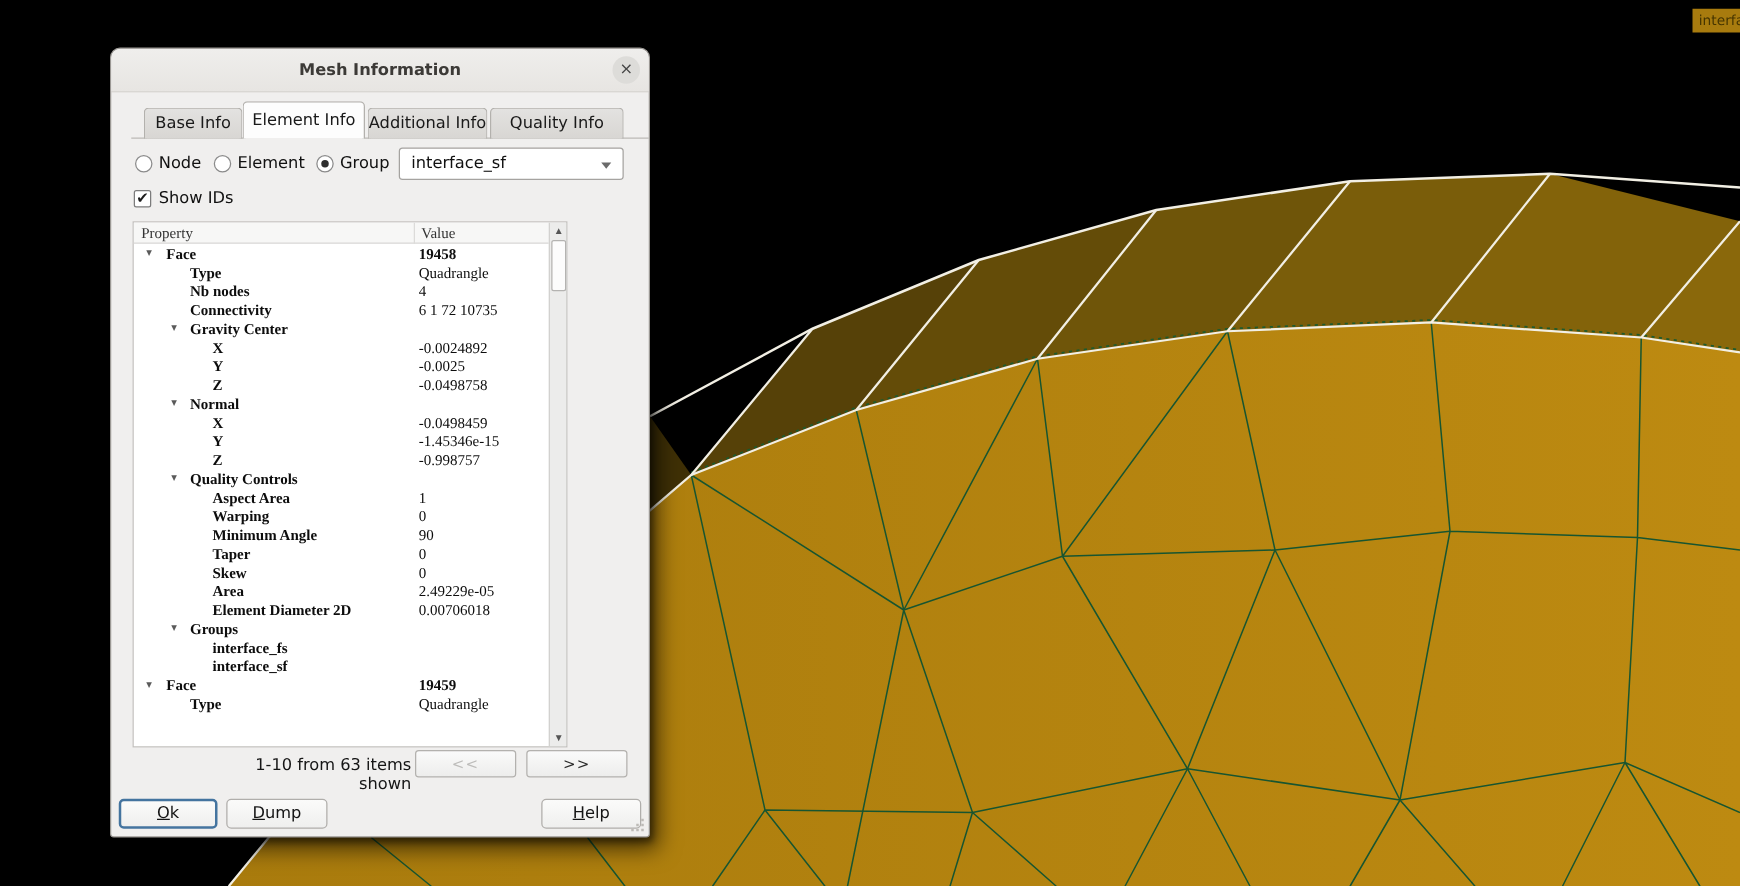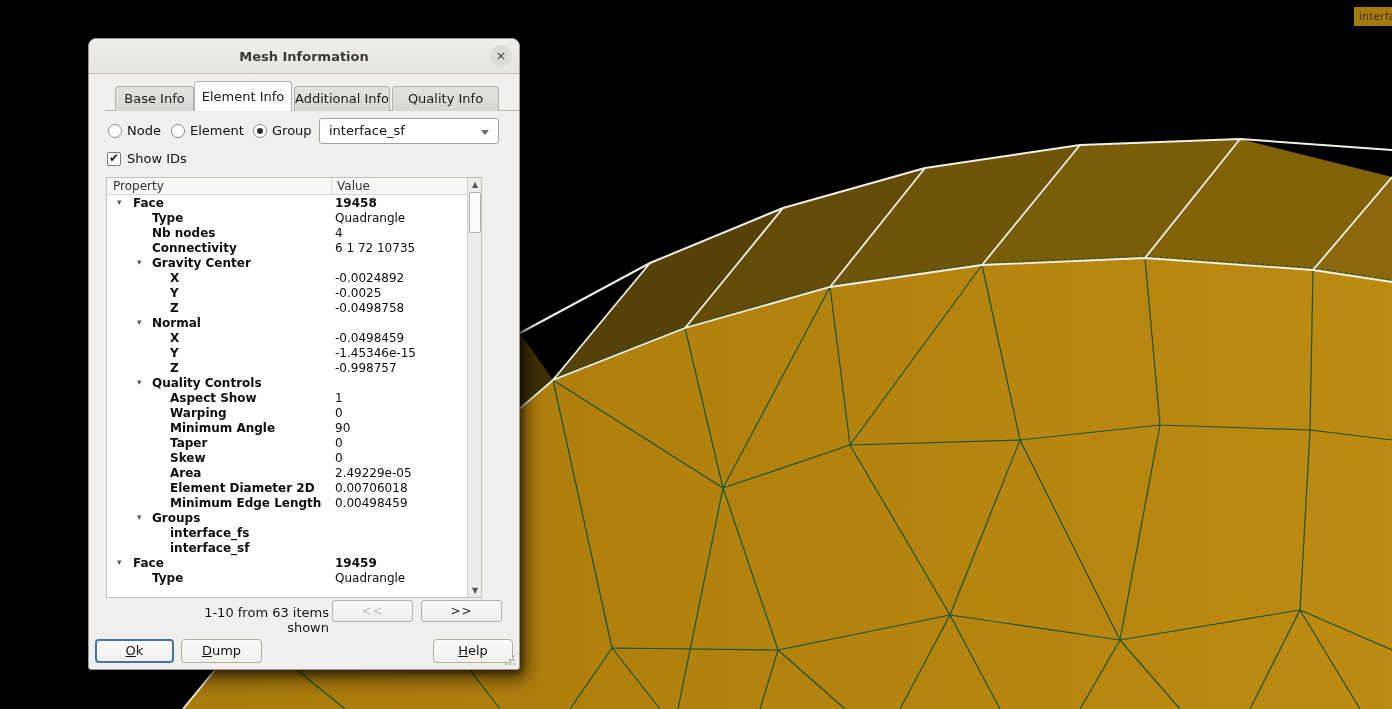--- a/index.html
+++ b/index.html
@@ -53,22 +53,22 @@
                  border-top:5px solid #6b6b6b; }
 
   
   .check-row { position:absolute; left:18px; top:112px; height:16px; }
   .checkbox { position:absolute; left:0; top:1px; width:14px; height:14px; background:#fff;
               border:1px solid #7c7c7c; border-radius:2px; cursor:pointer; }
   .checkbox .mark { position:absolute; left:1px; top:-2px; font-size:12px; color:#1c1c1c; }
   .check-label { position:absolute; left:20px; top:0; font-size:13px; color:#111; white-space:nowrap; }
 
   
-  .table { position:absolute; left:17px; top:138px; width:376px; height:421px; background:#fff;
-           border:1px solid #c2c0bd; overflow:hidden; }
+  .table { position:absolute; left:17px; top:138px; width:348px; height:421px; background:#fff;
+           border:1px solid #c2c0bd; overflow:hidden;font-family:Liberation Serif, serif; }
   .thead { position:absolute; left:0; top:0; right:14px; height:17px; background:#f7f7f6;
            border-bottom:1px solid #d9d8d6; font-size:12px; color:#333; }
   .th-prop { position:absolute; left:6px; top:1px; }
   .th-val { position:absolute; left:230px; top:1px; }
   .col-sep { position:absolute; left:224px; top:0; width:1px; height:17px; background:#dcdbd9; }
   .rows { position:absolute; left:0; top:18px; right:14px; bottom:0; overflow:hidden; }
   .row { position:relative; height:15px; font-size:12px; color:#0d0d0d; white-space:nowrap; }
   .tri { position:absolute; top:1px; font-size:9px; color:#5a5a5a; }
   .prop { position:absolute; top:0; font-weight:bold; }
   .val { position:absolute; left:228px; top:0; font-weight:normal; }
@@ -242,21 +242,21 @@
           </div>
           <div class="row">
             <span class="prop" style="left: 63px;">Z</span>
             <span class="val">-0.998757</span>
           </div>
           <div class="row">
             <span class="tri" style="left: 30px;">▾</span>
             <span class="prop" style="left: 45px;">Quality Controls</span>
           </div>
           <div class="row">
-            <span class="prop" style="left: 63px;">Aspect Show</span>
+            <span class="prop" style="left: 63px;">Aspect Area</span>
             <span class="val">1</span>
           </div>
           <div class="row">
             <span class="prop" style="left: 63px;">Warping</span>
             <span class="val">0</span>
           </div>
           <div class="row">
             <span class="prop" style="left: 63px;">Minimum Angle</span>
             <span class="val">90</span>
           </div>
@@ -268,24 +268,20 @@
             <span class="prop" style="left: 63px;">Skew</span>
             <span class="val">0</span>
           </div>
           <div class="row">
             <span class="prop" style="left: 63px;">Area</span>
             <span class="val">2.49229e-05</span>
           </div>
           <div class="row">
             <span class="prop" style="left: 63px;">Element Diameter 2D</span>
             <span class="val">0.00706018</span>
-          </div>
-          <div class="row">
-            <span class="prop" style="left: 63px;">Minimum Edge Length</span>
-            <span class="val">0.00498459</span>
           </div>
           <div class="row">
             <span class="tri" style="left: 30px;">▾</span>
             <span class="prop" style="left: 45px;">Groups</span>
           </div>
           <div class="row">
             <span class="prop" style="left: 63px;">interface_fs</span>
           </div>
           <div class="row">
             <span class="prop" style="left: 63px;">interface_sf</span>

